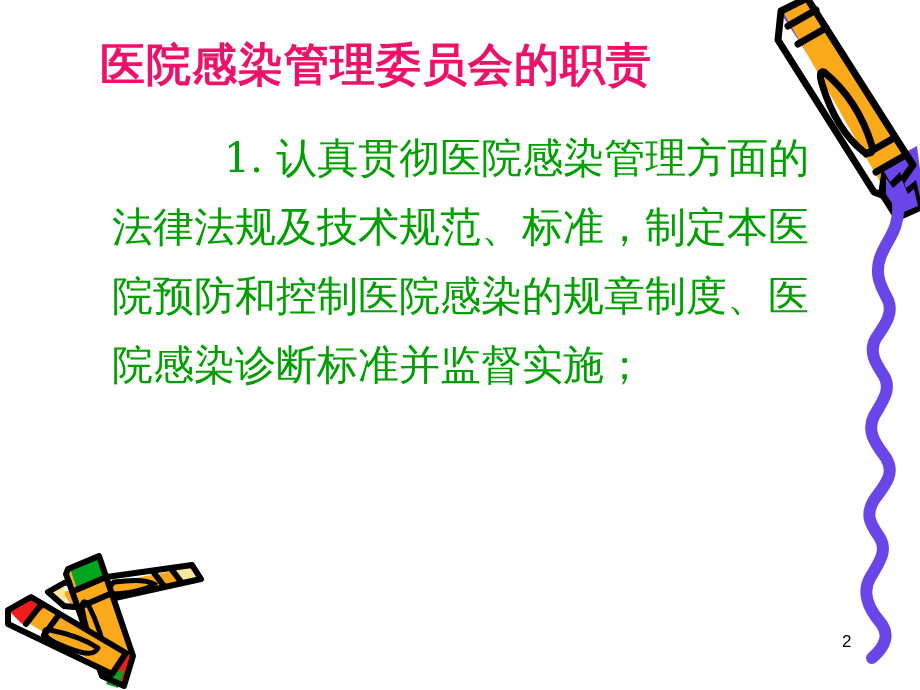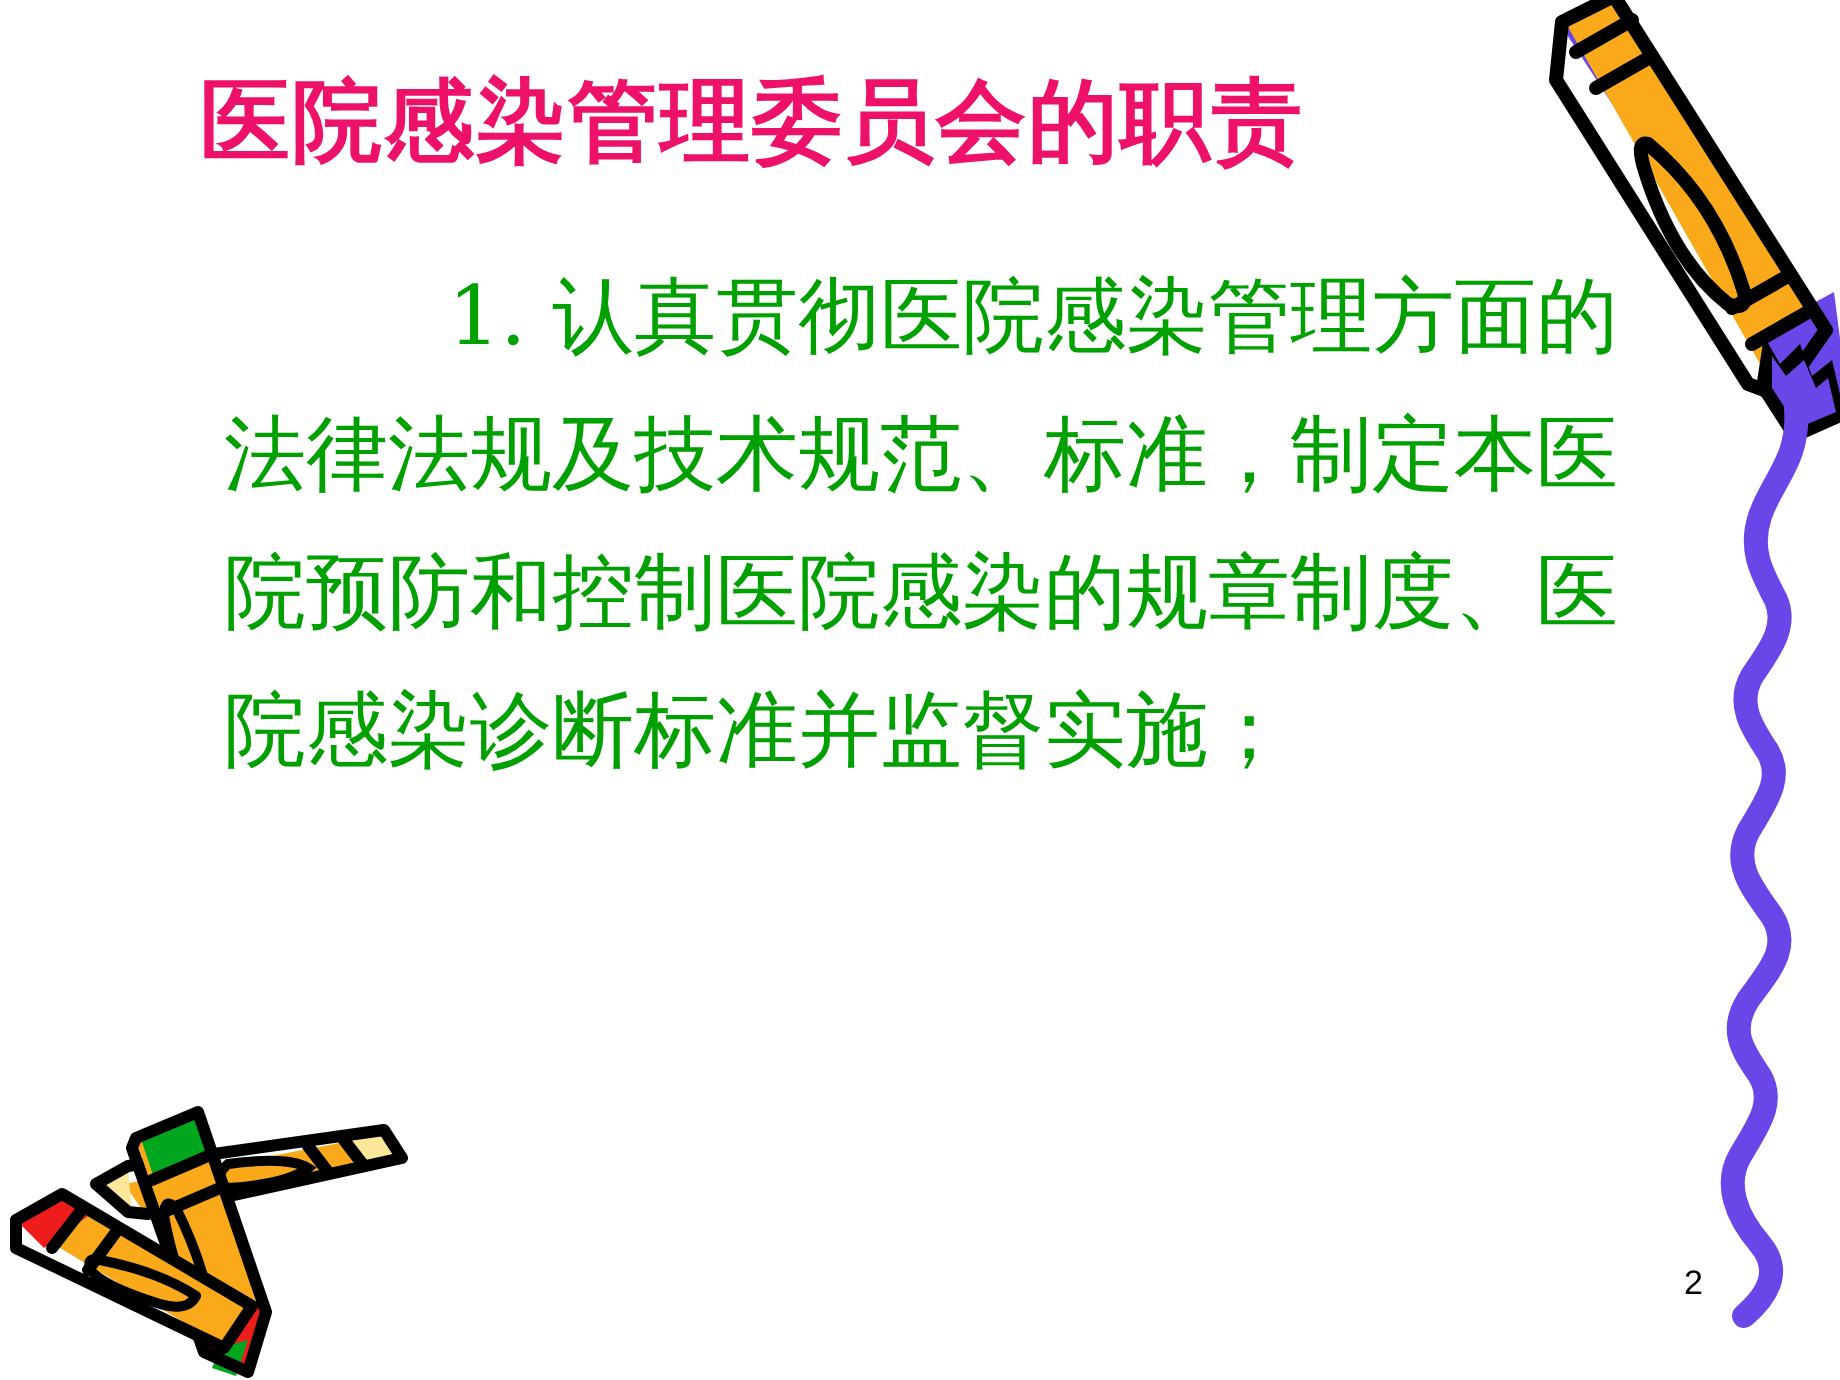--- a/index.html
+++ b/index.html
@@ -17,21 +17,21 @@
     font-family: "Liberation Serif", "DejaVu Serif", serif;
   }
 
   
   #slide-title {
     position: absolute;
     left: 100px;
     top: 36px;
     width: 640px;
     color: #ee1169;
-    font-family: Liberation Mono, monospace;
+    font-family: Liberation Sans, sans-serif;
     font-weight: bold;
     font-size: 45px;
     line-height: 58px;
     letter-spacing: 1px;
     white-space: nowrap;
   }
 
   
   #slide-body {
     position: absolute;

